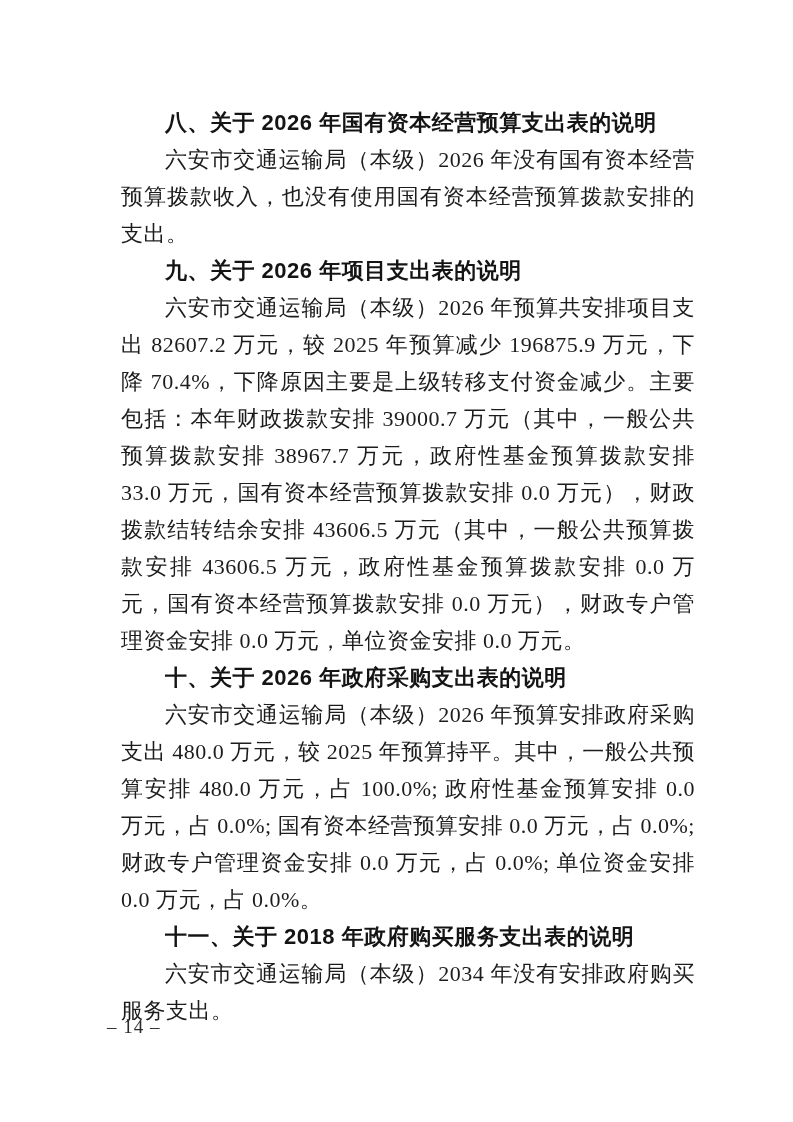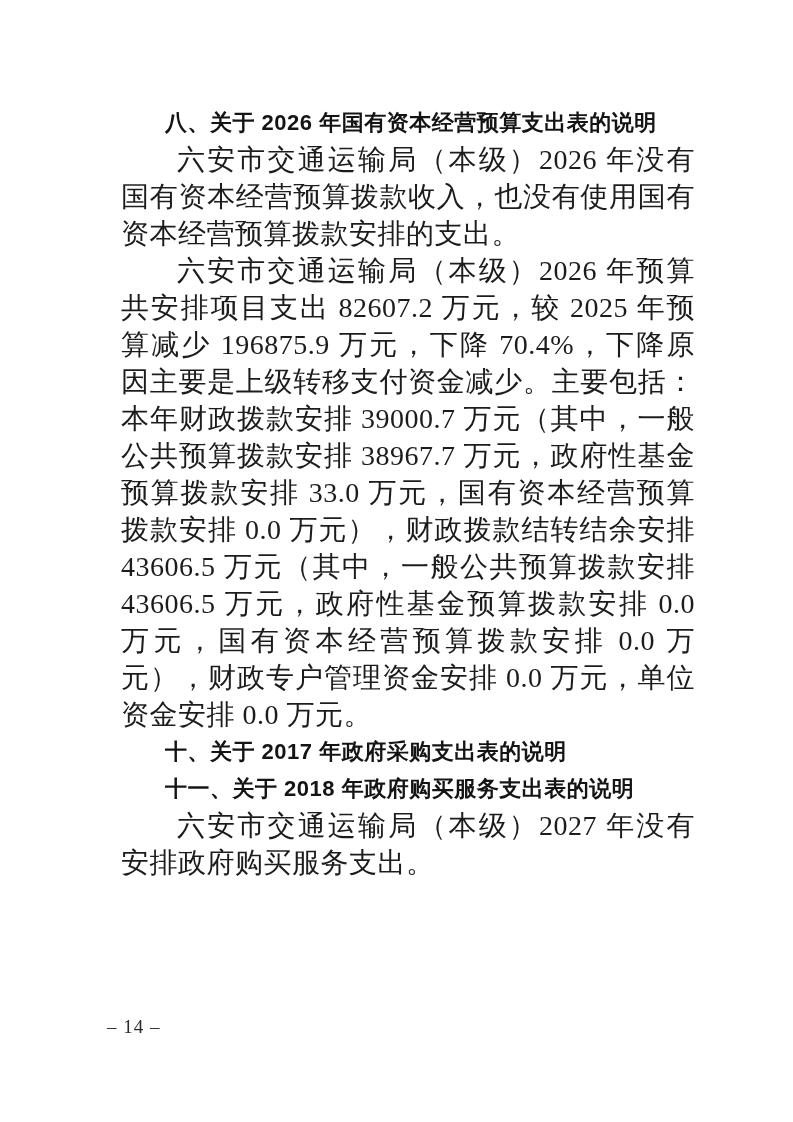--- a/index.html
+++ b/index.html
@@ -38,21 +38,21 @@
     font-size: 22px;
     line-height: 37px;
     text-indent: 2em;
     color: #141414;
     letter-spacing: 0.5px;
     white-space: nowrap;
   }
 
   .para {
     font-family: "Liberation Serif", serif;
-    font-size: 28px;
+    font-size: 22px;
     line-height: 37px;
     text-indent: 2em;
     text-align: justify;
     text-justify: inter-character;
     color: #1c1c1c;
     letter-spacing: 0.5px;
   }
 
   .footer {
     position: absolute;
@@ -68,24 +68,26 @@
 </head>
 <body>
 
 <div class="page">
 
   <div class="content">
 
     <div class="heading">八、关于 2026 年国有资本经营预算支出表的说明</div>
     <div class="para">六安市交通运输局（本级）2026 年没有国有资本经营预算拨款收入，也没有使用国有资本经营预算拨款安排的支出。</div>
 
+    <div class="heading">九、关于 2026 年项目支出表的说明</div>
     <div class="para">六安市交通运输局（本级）2026 年预算共安排项目支出 82607.2 万元，较 2025 年预算减少 196875.9 万元，下降 70.4%，下降原因主要是上级转移支付资金减少。主要包括：本年财政拨款安排 39000.7 万元（其中，一般公共预算拨款安排 38967.7 万元，政府性基金预算拨款安排 33.0 万元，国有资本经营预算拨款安排 0.0 万元），财政拨款结转结余安排 43606.5 万元（其中，一般公共预算拨款安排 43606.5 万元，政府性基金预算拨款安排 0.0 万元，国有资本经营预算拨款安排 0.0 万元），财政专户管理资金安排 0.0 万元，单位资金安排 0.0 万元。</div>
 
-    <div class="heading">十、关于 2017 年政府采购支出表的说明</div>
+    <div class="heading">十、关于 2026 年政府采购支出表的说明</div>
+    <div class="para">六安市交通运输局（本级）2026 年预算安排政府采购支出 480.0 万元，较 2025 年预算持平。其中，一般公共预算安排 480.0 万元，占 100.0%; 政府性基金预算安排 0.0 万元，占 0.0%; 国有资本经营预算安排 0.0 万元，占 0.0%; 财政专户管理资金安排 0.0 万元，占 0.0%; 单位资金安排 0.0 万元，占 0.0%。</div>
 
     <div class="heading">十一、关于 2018 年政府购买服务支出表的说明</div>
-    <div class="para">六安市交通运输局（本级）2027 年没有安排政府购买服务支出。</div>
+    <div class="para">六安市交通运输局（本级）2034 年没有安排政府购买服务支出。</div>
 
   </div>
 
   <div class="footer">– 14 –</div>
 
 </div>
 
 </body></html>

